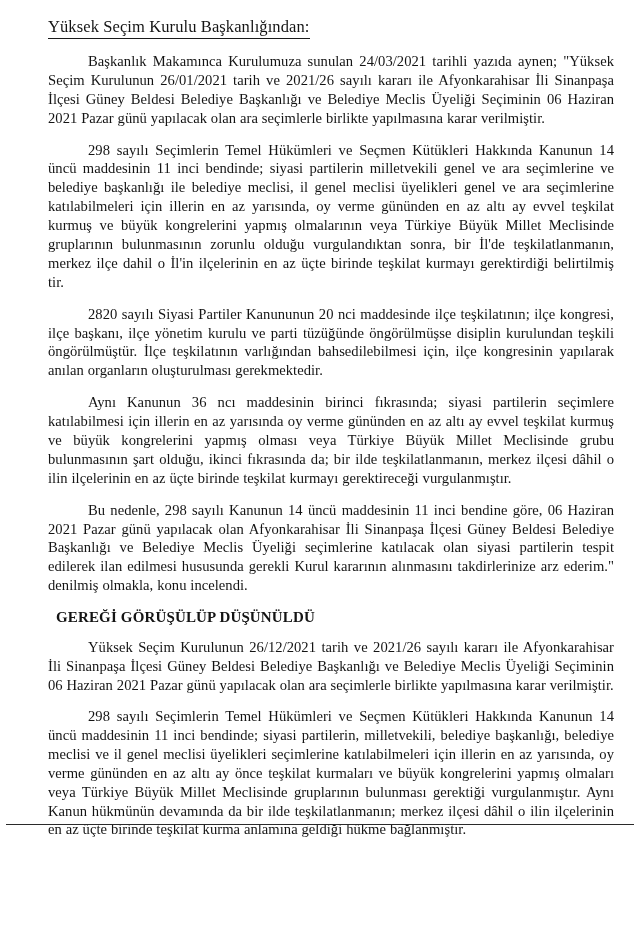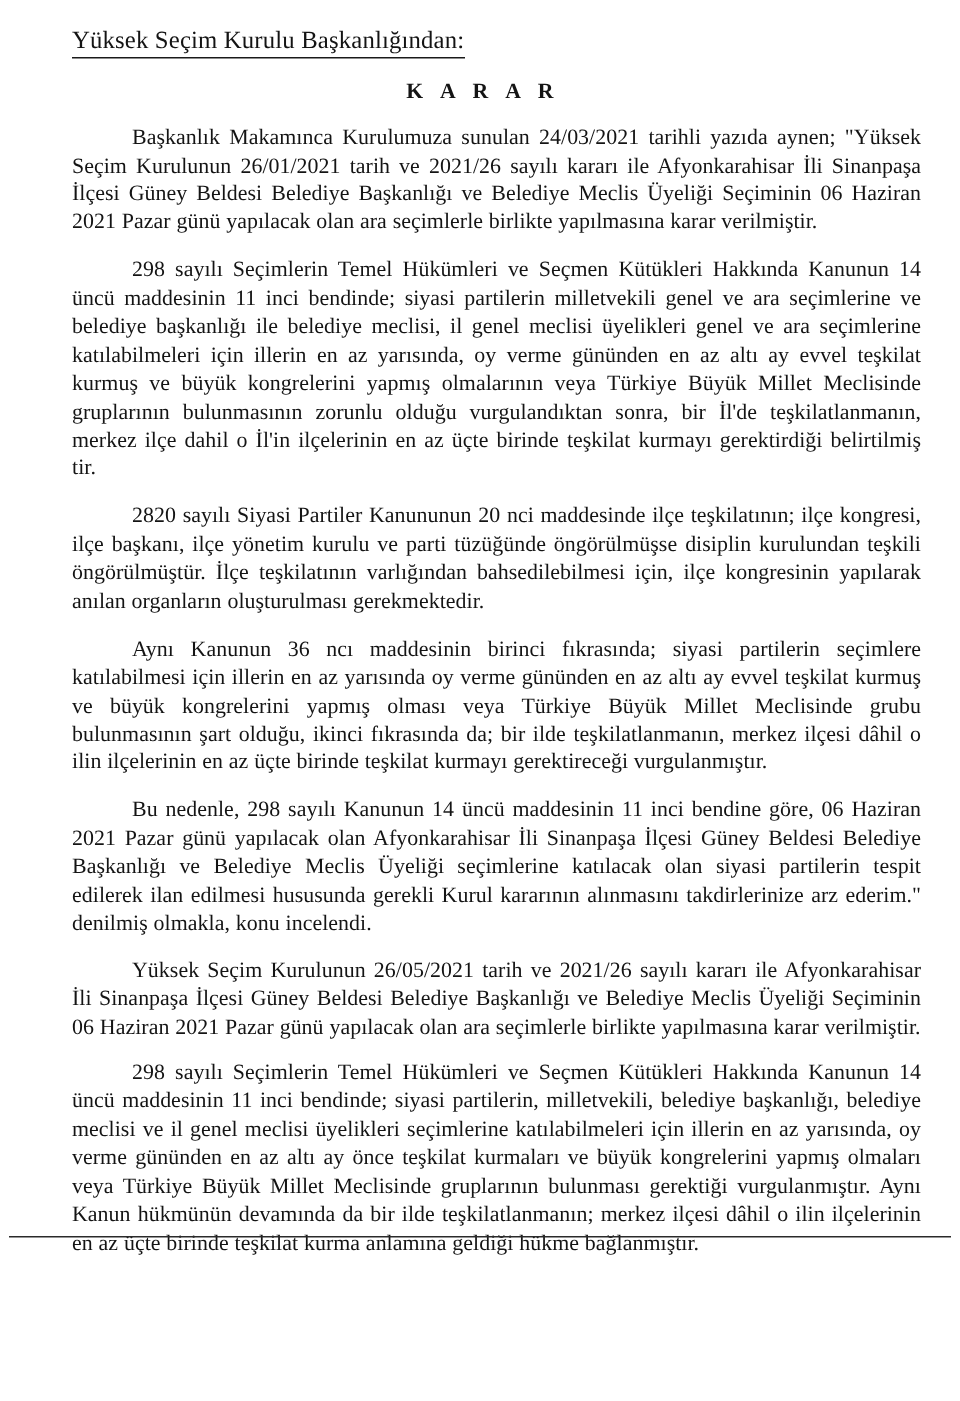--- a/index.html
+++ b/index.html
@@ -84,33 +84,33 @@
 </head>
 <body>
 
 <div class="page">
 
   <div>
     <h1 class="doc-title">Yüksek Seçim Kurulu Başkanlığından:</h1>
   </div>
 
 
-  <div class="karar-heading">K A R A R</div>
 
   <p class="body-text">Başkanlık Makamınca Kurulumuza sunulan 24/03/2021 tarihli yazıda aynen; "Yüksek Seçim Kurulunun 26/01/2021 tarih ve 2021/26 sayılı kararı ile Afyonkarahisar İli Sinanpaşa İlçesi Güney Beldesi Belediye Başkanlığı ve Belediye Meclis Üyeliği Seçiminin 06 Haziran 2021 Pazar günü yapılacak olan ara seçimlerle birlikte yapılmasına karar verilmiştir.</p>
 
   <p class="body-text">298 sayılı Seçimlerin Temel Hükümleri ve Seçmen Kütükleri Hakkında Kanunun 14 üncü maddesinin 11 inci bendinde; siyasi partilerin milletvekili genel ve ara seçimlerine ve belediye başkanlığı ile belediye meclisi, il genel meclisi üyelikleri genel ve ara seçimlerine katılabilmeleri için illerin en az yarısında, oy verme gününden en az altı ay evvel teşkilat kurmuş ve büyük kongrelerini yapmış olmalarının veya Türkiye Büyük Millet Meclisinde gruplarının bulunmasının zorunlu olduğu vurgulandıktan sonra, bir İl'de teşkilatlanmanın, merkez ilçe dahil o İl'in ilçelerinin en az üçte birinde teşkilat kurmayı gerektirdiği belirtilmiş tir.</p>
 
   <p class="body-text">2820 sayılı Siyasi Partiler Kanununun 20 nci maddesinde ilçe teşkilatının; ilçe kongresi, ilçe başkanı, ilçe yönetim kurulu ve parti tüzüğünde öngörülmüşse disiplin kurulundan teşkili öngörülmüştür. İlçe teşkilatının varlığından bahsedilebilmesi için, ilçe kongresinin yapılarak anılan organların oluşturulması gerekmektedir.</p>
 
   <p class="body-text">Aynı Kanunun 36 ncı maddesinin birinci fıkrasında; siyasi partilerin seçimlere katılabilmesi için illerin en az yarısında oy verme gününden en az altı ay evvel teşkilat kurmuş ve büyük kongrelerini yapmış olması veya Türkiye Büyük Millet Meclisinde grubu bulunmasının şart olduğu, ikinci fıkrasında da; bir ilde teşkilatlanmanın, merkez ilçesi dâhil o ilin ilçelerinin en az üçte birinde teşkilat kurmayı gerektireceği vurgulanmıştır.</p>
 
 
   <p class="body-text">Bu nedenle, 298 sayılı Kanunun 14 üncü maddesinin 11 inci bendine göre, 06 Haziran 2021 Pazar günü yapılacak olan Afyonkarahisar İli Sinanpaşa İlçesi Güney Beldesi Belediye Başkanlığı ve Belediye Meclis Üyeliği seçimlerine katılacak olan siyasi partilerin tespit edilerek ilan edilmesi hususunda gerekli Kurul kararının alınmasını takdirlerinize arz ederim." denilmiş olmakla, konu incelendi.</p>
 
+  <div class="section-heading">GEREĞİ GÖRÜŞÜLÜP DÜŞÜNÜLDÜ</div>
 
-  <p class="body-text tight">Yüksek Seçim Kurulunun 26/05/2021 tarih ve 2021/26 sayılı kararı ile Afyonkarahisar İli Sinanpaşa İlçesi Güney Beldesi Belediye Başkanlığı ve Belediye Meclis Üyeliği Seçiminin 06 Haziran 2021 Pazar günü yapılacak olan ara seçimlerle birlikte yapılmasına karar verilmiştir.</p>
+  <p class="body-text tight">Yüksek Seçim Kurulunun 26/12/2021 tarih ve 2021/26 sayılı kararı ile Afyonkarahisar İli Sinanpaşa İlçesi Güney Beldesi Belediye Başkanlığı ve Belediye Meclis Üyeliği Seçiminin 06 Haziran 2021 Pazar günü yapılacak olan ara seçimlerle birlikte yapılmasına karar verilmiştir.</p>
 
   <p class="body-text tight">298 sayılı Seçimlerin Temel Hükümleri ve Seçmen Kütükleri Hakkında Kanunun 14 üncü maddesinin 11 inci bendinde; siyasi partilerin, milletvekili, belediye başkanlığı, belediye meclisi ve il genel meclisi üyelikleri seçimlerine katılabilmeleri için illerin en az yarısında, oy verme gününden en az altı ay önce teşkilat kurmaları ve büyük kongrelerini yapmış olmaları veya Türkiye Büyük Millet Meclisinde gruplarının bulunması gerektiği vurgulanmıştır. Aynı Kanun hükmünün devamında da bir ilde teşkilatlanmanın; merkez ilçesi dâhil o ilin ilçelerinin en az üçte birinde teşkilat kurma anlamına geldiği hükme bağlanmıştır.</p>
 
   <div class="bottom-rule"></div>
 
 </div>
 
 </body></html>

